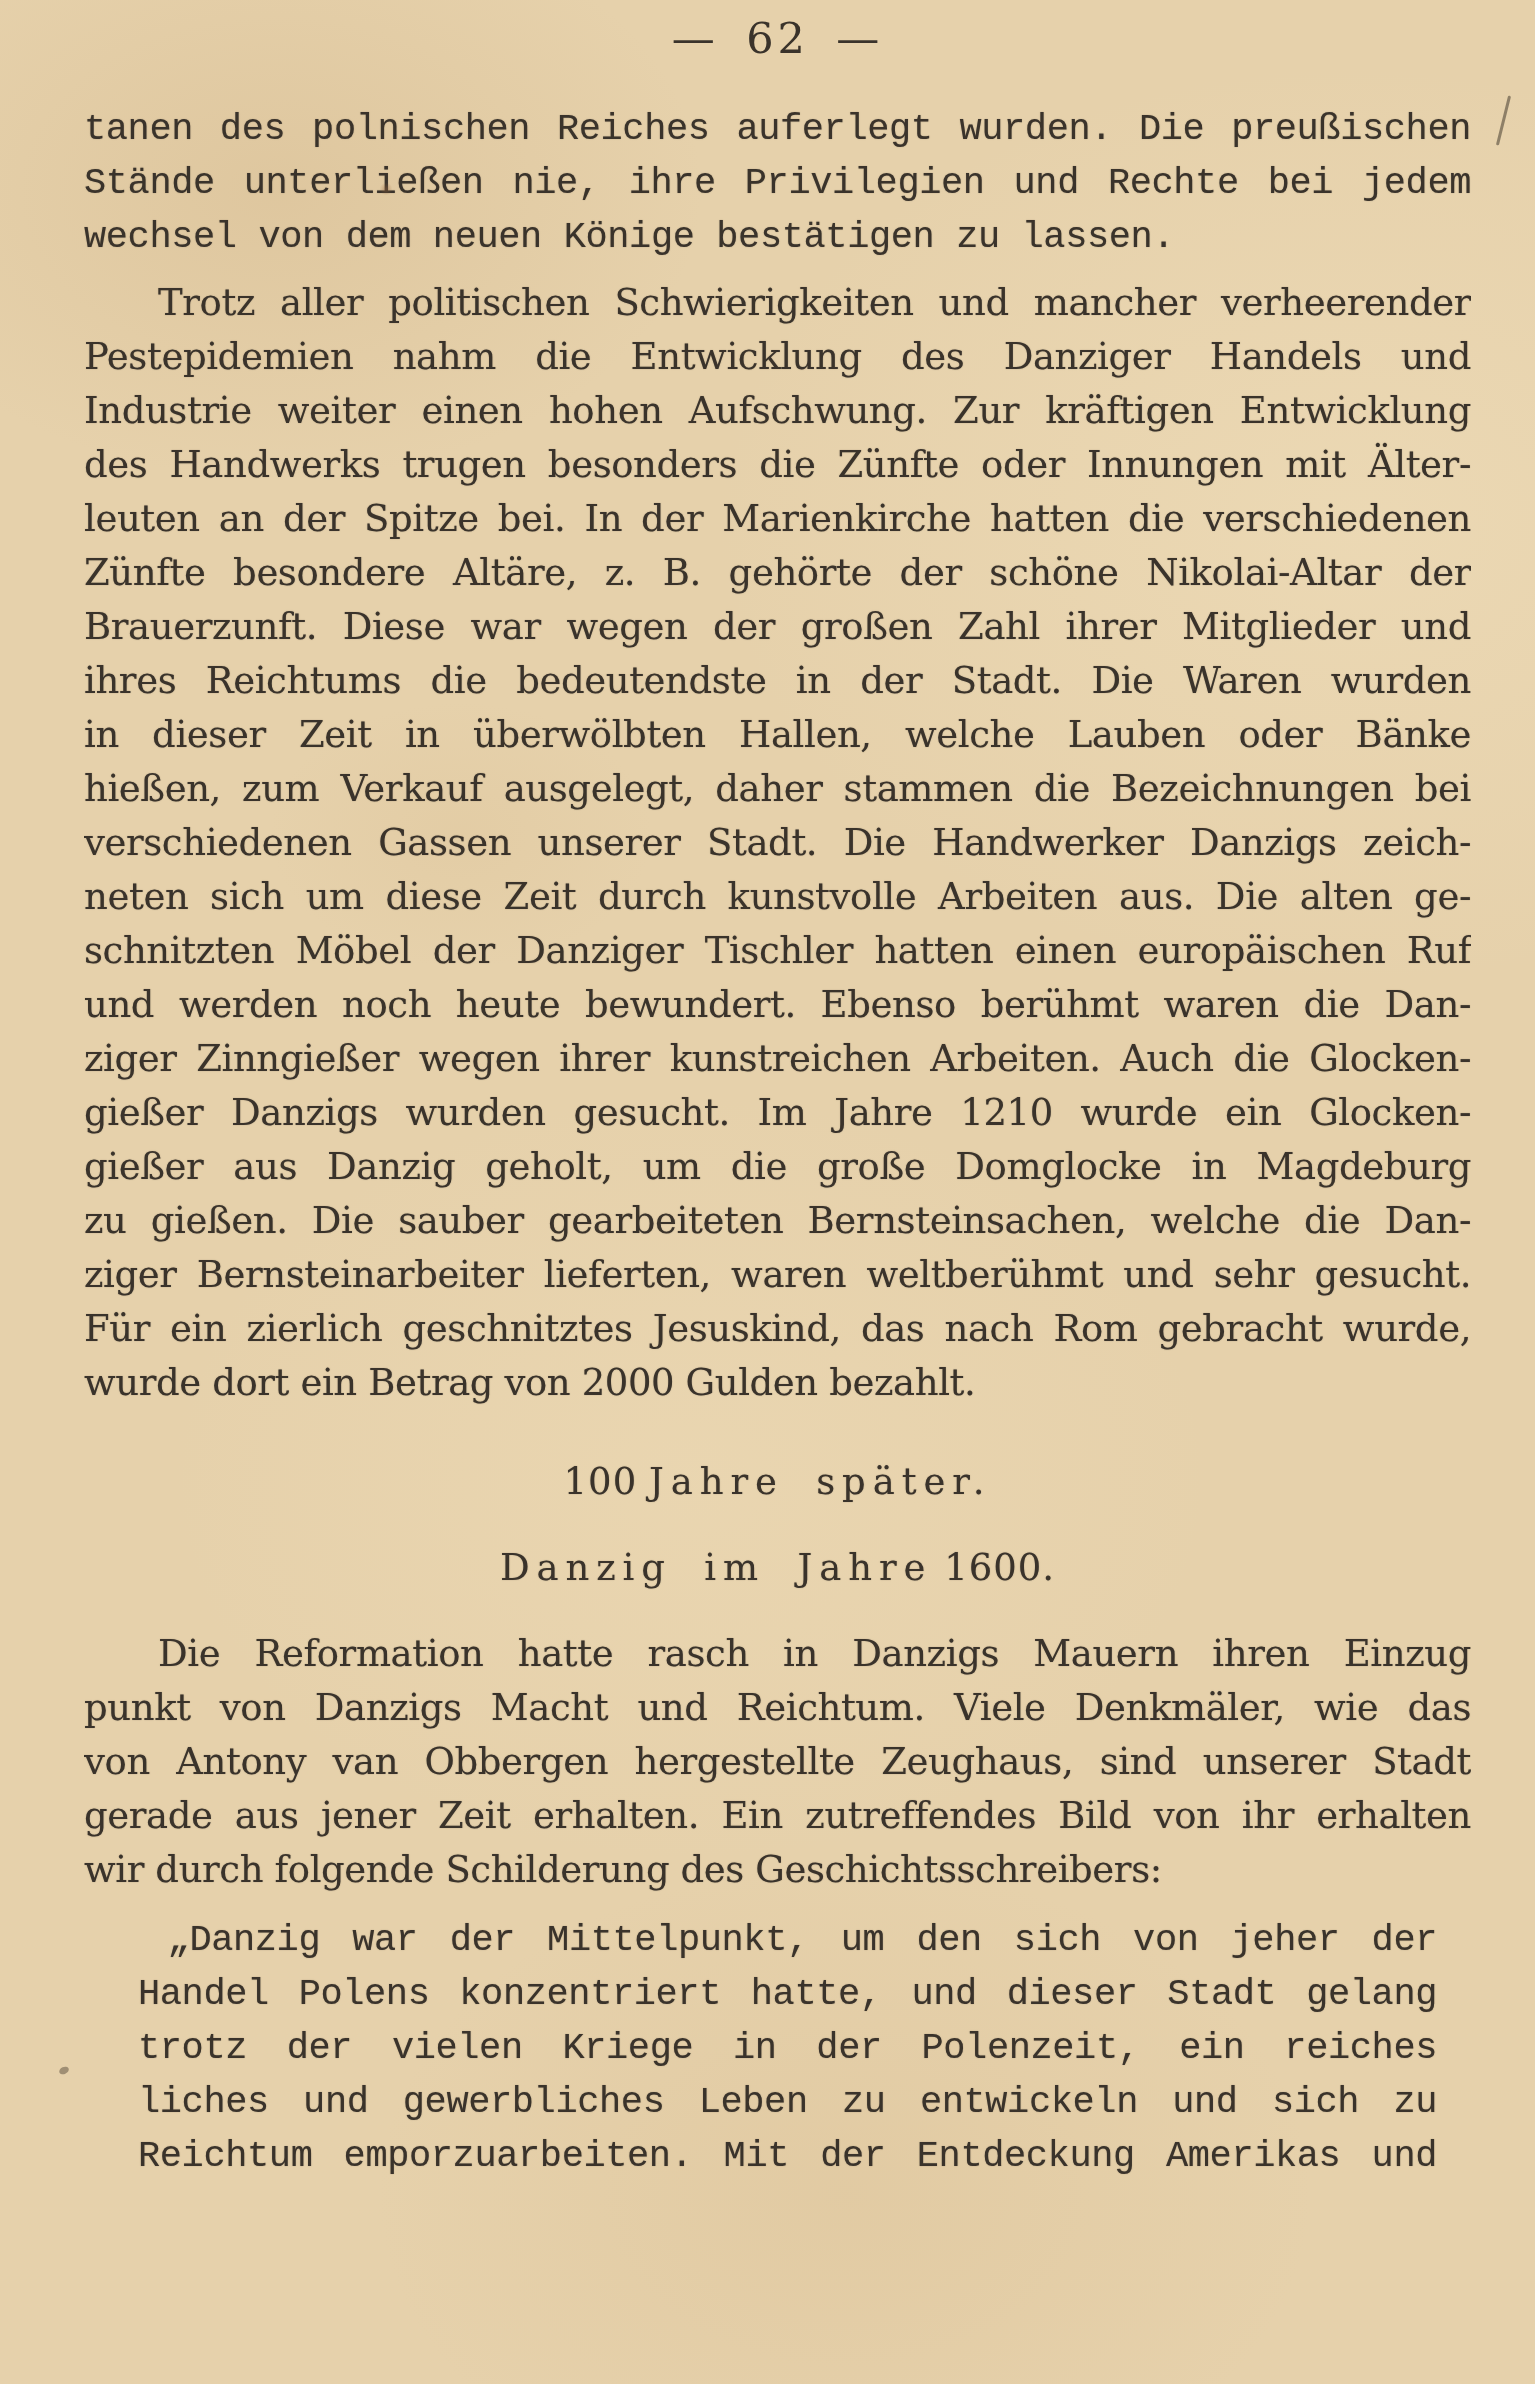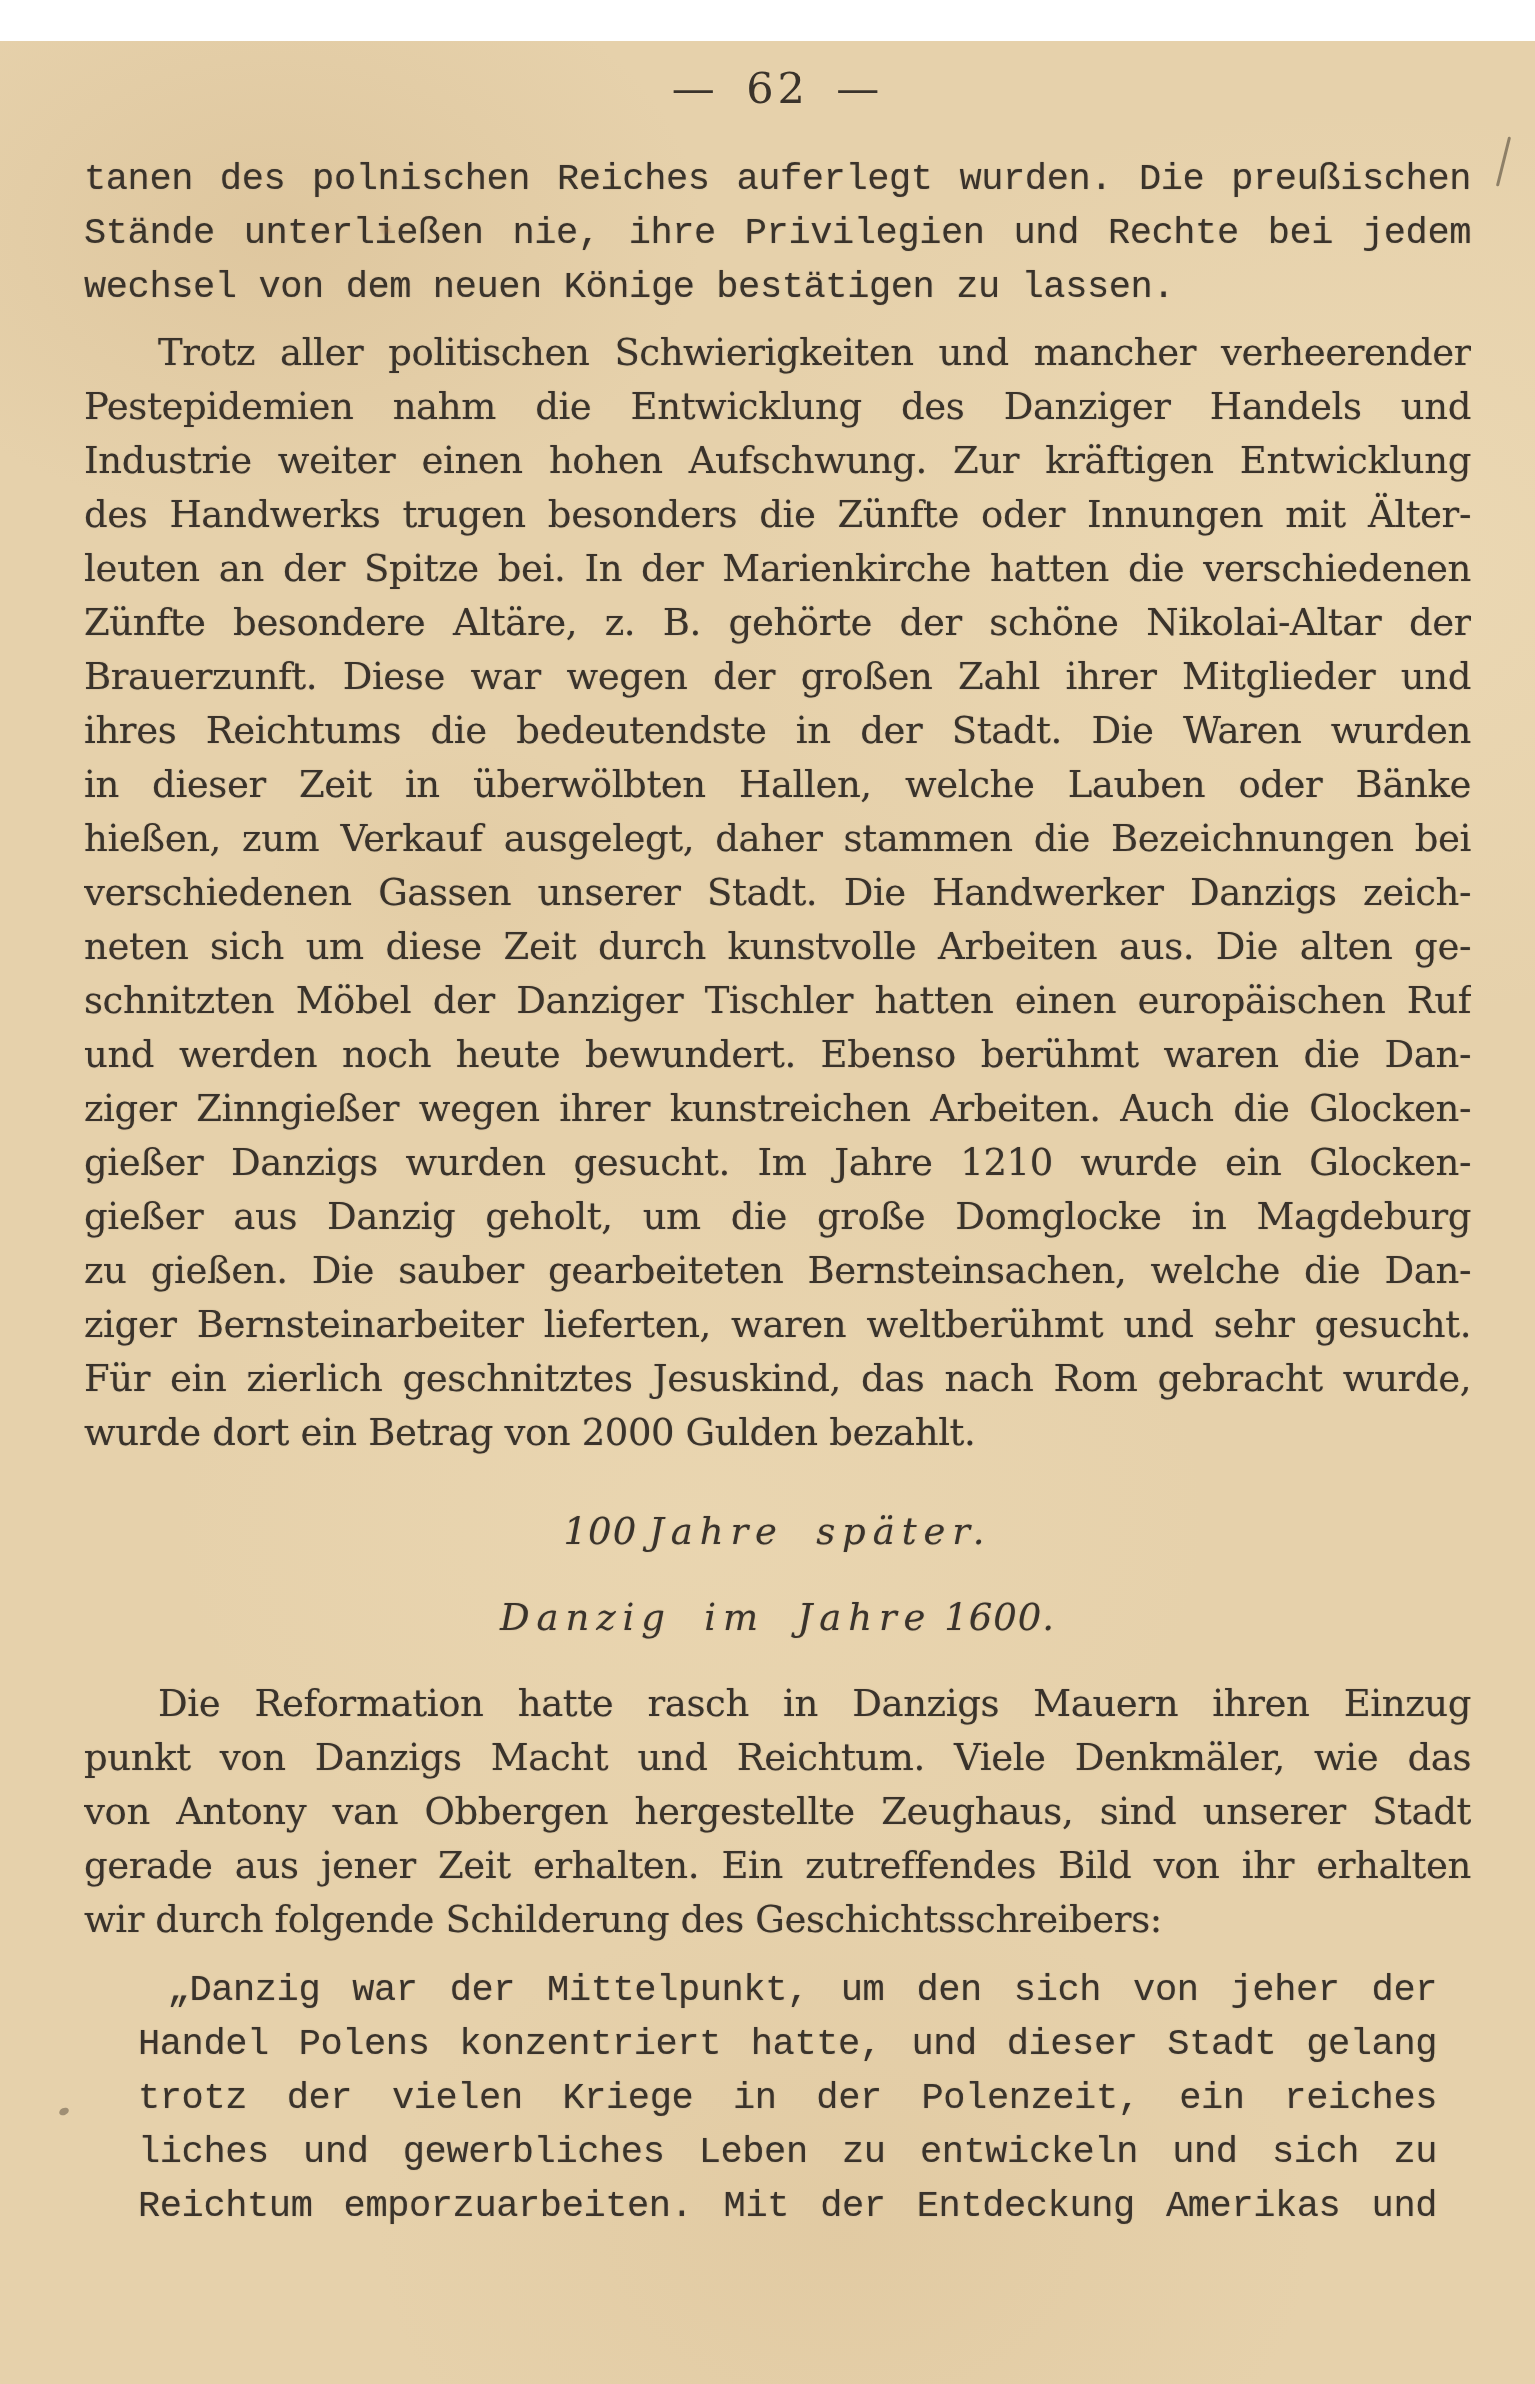--- a/index.html
+++ b/index.html
@@ -14,22 +14,21 @@
     background-color:var(--paper,#e6d1ab);
     background-image:
       radial-gradient(ellipse 611px 414px at 18% 8%,  rgba(203,172,126,.28), transparent 70%),
       radial-gradient(ellipse 887px 640px at 88% 22%, rgba(242,225,190,.45), transparent 72%),
       radial-gradient(ellipse 749px 552px at 45% 62%, rgba(240,222,186,.35), transparent 70%),
       radial-gradient(ellipse 670px 473px at 55% 92%, rgba(210,180,134,.22), transparent 70%),
       radial-gradient(ellipse 256px 177px at 30% 35%, rgba(214,186,140,.20), transparent 75%);
     color:var(--ink,#3a332b);
   }
   .content{
-    padding:23px 65px 0 84px;
-    margin-top:41px;
+    padding:14px 65px 0 84px;
   }
   .page-header{
     text-align:center;
     font-size:43px;
     line-height:49px;
     letter-spacing:3.9px;
     word-spacing:9.9px;
   }
   .para{
     font-size:37px;
@@ -47,21 +46,20 @@
   .line.last-left{text-align-last:left;}
   .line.indent{text-indent:74px;}
   .p1{margin-top:39px;font-family:Liberation Mono, monospace;}
   .p2{margin-top:11.8px;}
   .p3{margin-top:35px;}
   .heading{
     text-align:center;
     font-size:37px;
     line-height:49px;
     text-shadow:0 0 1.2px rgba(58,51,43,.40);
-    font-style:italic;
   }
   .h1{margin-top:47px;}
   .h2{margin-top:37px;}
   .h-spaced{letter-spacing:6.9px;word-spacing:13.8px;}
   .h-plain{letter-spacing:1px;}
   .quote{
     margin:15.8px 34px 0 54px;
     font-family:Liberation Mono, monospace;
   }
   .quote .line.indent{text-indent:29.6px;}

